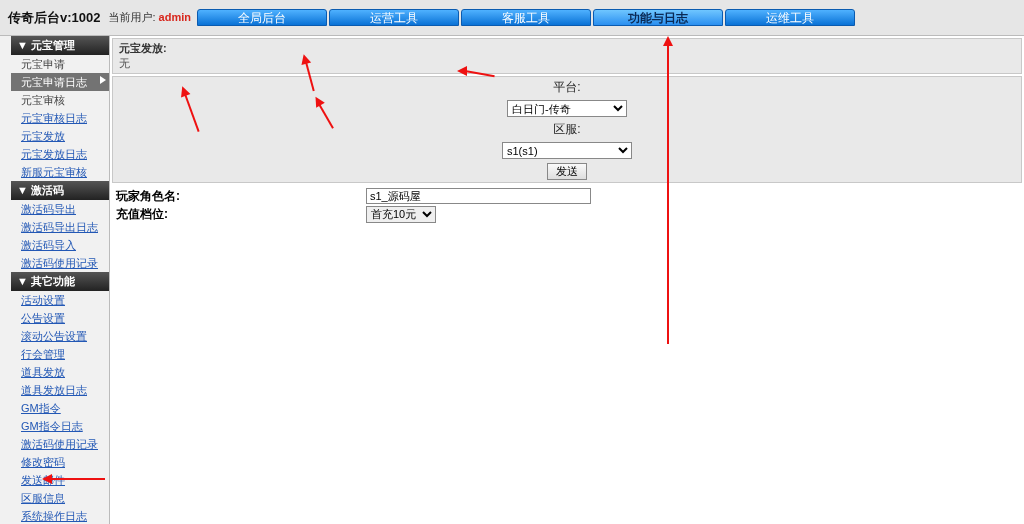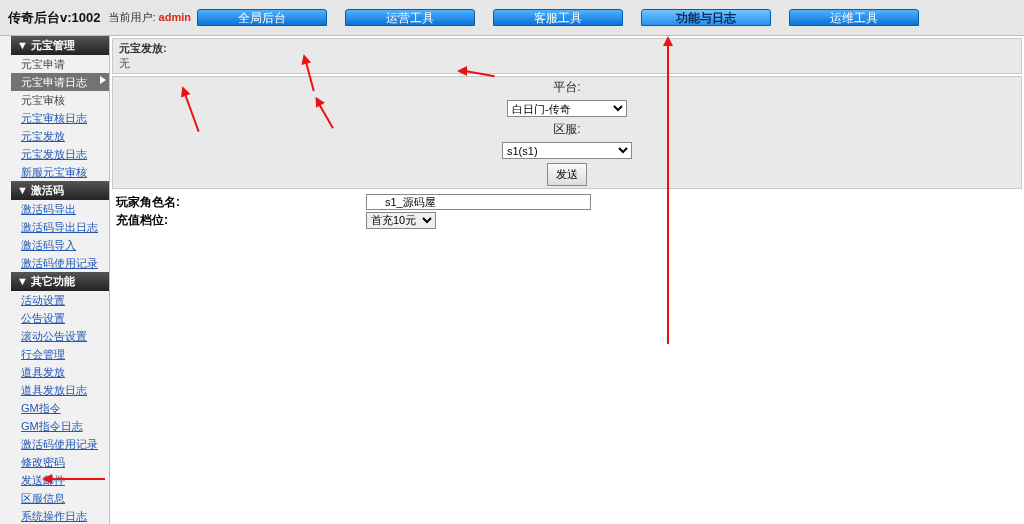--- a/index.html
+++ b/index.html
@@ -1,21 +1,21 @@
 <!DOCTYPE html>
 <html><head>
 <meta charset="utf-8">
 <style>
   * { box-sizing: border-box; margin: 0; padding: 0; }
   html, body { width: 1024px; height: 524px; font-family: "Microsoft YaHei", Arial, sans-serif; font-size: 12px; background: #fff; overflow: hidden; }
   .topbar { height: 36px; display: flex; align-items: center; background: #e6e6e6; border-bottom: 1px solid #bbb; }
   .logo { font-weight: bold; font-size: 13px; padding: 0 8px; color: #111; }
   .cur-user { font-size: 11px; color: #333; }
   .cur-user .u { color: #d8261c; font-weight: bold; }
-  .tabs { display: flex; margin-left: 6px; gap: 18px; height: 18px; }
+  .tabs { display: flex; margin-left: 6px; gap: 2px; height: 18px; }
   .tab {
     width: 130px; height: 17px; line-height: 17px; text-align: center;
     font-size: 12px; color: #fff; cursor: pointer;
     background: linear-gradient(#4fb1ff,#0a72d6);
     border-radius: 3px 3px 0 0; border: 1px solid #0a5bb0;
     position: relative;
   }
   .tab.active { background: linear-gradient(#6fc6ff,#2a8ff0); color: #0a2a55; font-weight: bold; }
   .body { display: flex; height: calc(524px - 18px); }
   .sidebar {
@@ -53,30 +53,30 @@
     background: #e9e9e9; border: 1px solid #c8c8c8; margin: 2px;
     padding: 2px 6px; display: flex; align-items: center; gap: 4px; flex-direction: column;
   }
   .lbl { font-size: 12px; color: #222; }
   select.sel {
     font-size: 11px; height: 17px; border: 1px solid #888; background: #fff;
   }
   .sel-wide { width: 120px; }
   .sel-area { width: 130px; }
   button.btn {
-    font-size: 11px; height: 23px; padding: 0 8px;
+    font-size: 11px; height: 17px; padding: 0 8px;
     border: 1px solid #888; background: linear-gradient(#fafafa,#ddd);
     cursor: pointer;
   }
   .form-area { margin: 4px 6px; }
   .form-row { display: flex; align-items: center; gap: 0; height: 18px; }
   .form-lbl { width: 250px; font-weight: bold; font-size: 12px; }
   input.txt {
     width: 225px; height: 16px; border: 1px solid #888;
-    font-size: 11px; padding: 0 18px;
+    font-size: 11px; padding: 0 3px;
   }
   select.tier {
     width: 70px; height: 17px; border: 1px solid #888; font-size: 11px;
   }
   
   .arrow { position: absolute; pointer-events: none; }
   .arrow-head {
     width: 0; height: 0; position: absolute;
     border-left: 5px solid transparent; border-right: 5px solid transparent;
     border-bottom: 10px solid #e11;

